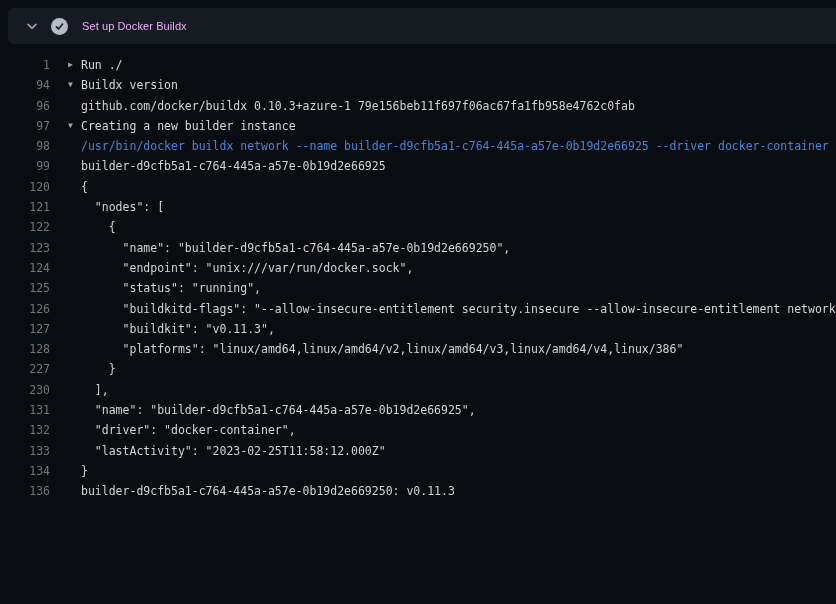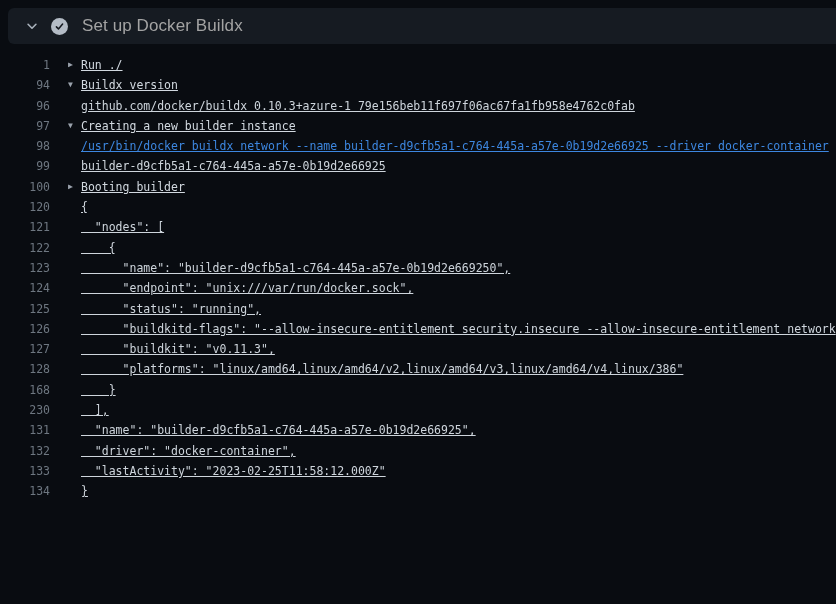--- a/index.html
+++ b/index.html
@@ -29,22 +29,22 @@
   .status-circle {
     width: 17px; height: 17px;
     border-radius: 50%;
     background: #b4bcc6;
     display: flex; align-items: center; justify-content: center;
     margin-left: 5px; margin-right: 14px;
     flex: 0 0 auto;
   }
   .step-title {
     font-family: "Liberation Sans", "DejaVu Sans", sans-serif;
-    font-size: 17px;
-    color: #a3a3a3;
+    font-size: 11px;
+    color: #f0abfc;
     letter-spacing: .1px;
   }
 
   
   .log {
     position: absolute;
     left: 0; top: 44px;
     width: 836px; height: 560px;
     padding-top: 11px;
     overflow: hidden;
@@ -65,21 +65,21 @@
     vertical-align: top;
   }
   .marker {
     display: inline-block;
     width: 13px;
     margin-left: 18px;
     color: #9aa2ac;
     font-size: 8px;
     vertical-align: top;
   }
-  .text { color: #ced5dc; text-decoration: underline; }
+  .text { color: #ced5dc; }
   .row.group { cursor: pointer; }
   .row.group .text { color: #d2d9e0; }
   .row.command .text { color: #3d87e0; }
 </style>
 </head>
 <body>
 
 <div class="step-header">
   <span class="chev">
     <svg width="14" height="14" viewBox="0 0 16 16">
@@ -95,30 +95,30 @@
 </div>
 
 <div class="log">
   <div>
       <div class="row group"><span class="num">1</span><span class="marker">▶</span><span class="text">Run ./</span></div>
       <div class="row group"><span class="num">94</span><span class="marker">▼</span><span class="text">Buildx version</span></div>
       <div class="row output"><span class="num">96</span><span class="marker"></span><span class="text">github.com/docker/buildx 0.10.3+azure-1 79e156beb11f697f06ac67fa1fb958e4762c0fab</span></div>
       <div class="row group"><span class="num">97</span><span class="marker">▼</span><span class="text">Creating a new builder instance</span></div>
       <div class="row command"><span class="num">98</span><span class="marker"></span><span class="text">/usr/bin/docker buildx network --name builder-d9cfb5a1-c764-445a-a57e-0b19d2e66925 --driver docker-container</span></div>
       <div class="row output"><span class="num">99</span><span class="marker"></span><span class="text">builder-d9cfb5a1-c764-445a-a57e-0b19d2e66925</span></div>
-      <div class="row group"><span class="num">100</span><span class="marker">▶</span><span class="text">Booting builder</span></div>
       <div class="row output"><span class="num">120</span><span class="marker"></span><span class="text">{</span></div>
       <div class="row output"><span class="num">121</span><span class="marker"></span><span class="text">  "nodes": [</span></div>
       <div class="row output"><span class="num">122</span><span class="marker"></span><span class="text">    {</span></div>
       <div class="row output"><span class="num">123</span><span class="marker"></span><span class="text">      "name": "builder-d9cfb5a1-c764-445a-a57e-0b19d2e669250",</span></div>
       <div class="row output"><span class="num">124</span><span class="marker"></span><span class="text">      "endpoint": "unix:///var/run/docker.sock",</span></div>
       <div class="row output"><span class="num">125</span><span class="marker"></span><span class="text">      "status": "running",</span></div>
       <div class="row output"><span class="num">126</span><span class="marker"></span><span class="text">      "buildkitd-flags": "--allow-insecure-entitlement security.insecure --allow-insecure-entitlement network</span></div>
       <div class="row output"><span class="num">127</span><span class="marker"></span><span class="text">      "buildkit": "v0.11.3",</span></div>
       <div class="row output"><span class="num">128</span><span class="marker"></span><span class="text">      "platforms": "linux/amd64,linux/amd64/v2,linux/amd64/v3,linux/amd64/v4,linux/386"</span></div>
-      <div class="row output"><span class="num">168</span><span class="marker"></span><span class="text">    }</span></div>
+      <div class="row output"><span class="num">227</span><span class="marker"></span><span class="text">    }</span></div>
       <div class="row output"><span class="num">230</span><span class="marker"></span><span class="text">  ],</span></div>
       <div class="row output"><span class="num">131</span><span class="marker"></span><span class="text">  "name": "builder-d9cfb5a1-c764-445a-a57e-0b19d2e66925",</span></div>
       <div class="row output"><span class="num">132</span><span class="marker"></span><span class="text">  "driver": "docker-container",</span></div>
       <div class="row output"><span class="num">133</span><span class="marker"></span><span class="text">  "lastActivity": "2023-02-25T11:58:12.000Z"</span></div>
       <div class="row output"><span class="num">134</span><span class="marker"></span><span class="text">}</span></div>
+      <div class="row output"><span class="num">136</span><span class="marker"></span><span class="text">builder-d9cfb5a1-c764-445a-a57e-0b19d2e669250: v0.11.3</span></div>
     </div>
 </div>
 
 </body></html>

